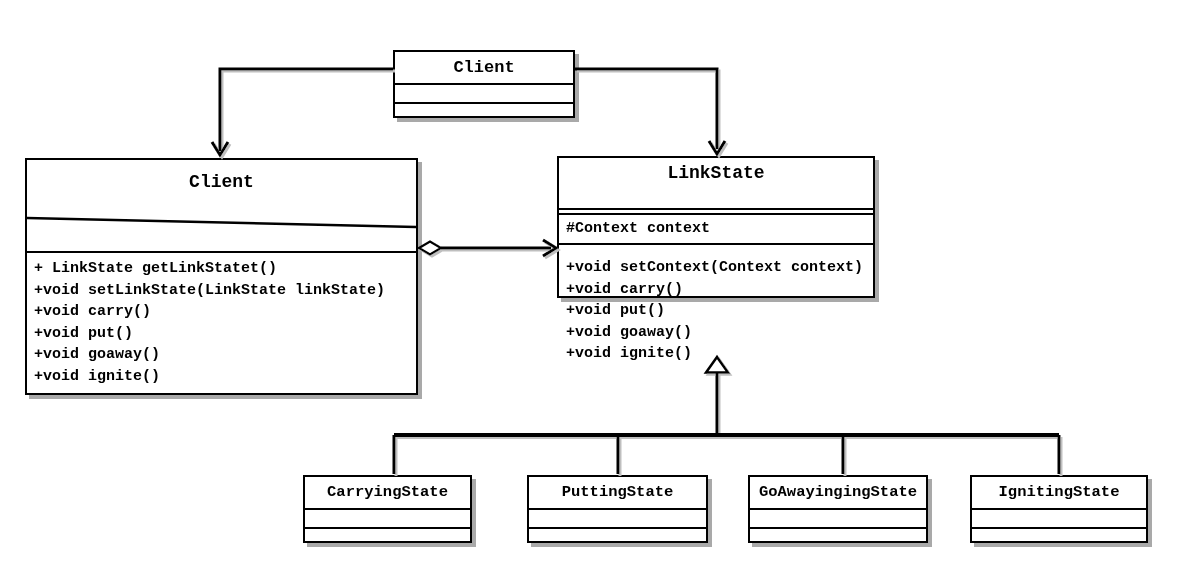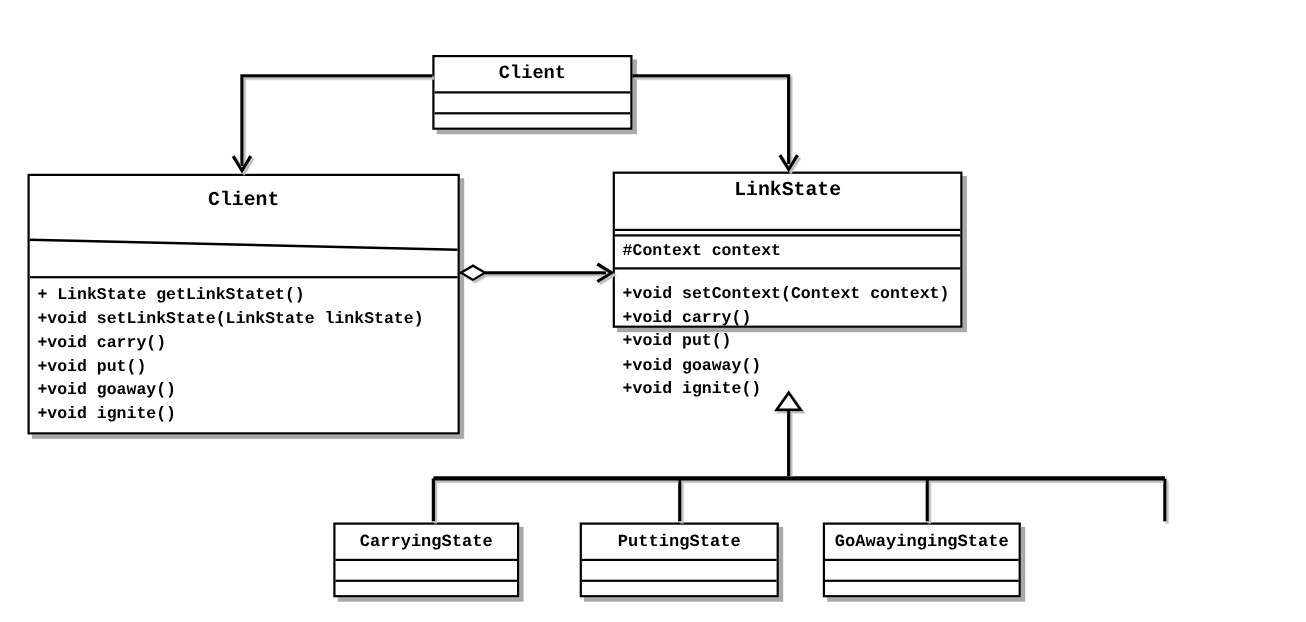--- a/index.html
+++ b/index.html
@@ -98,20 +98,25 @@
   <div class="uml-box sub-box box-putting">
     <div class="uml-title">PuttingState</div>
     <div class="divider d1"></div>
     <div class="divider d2"></div>
   </div>
   <div class="uml-box sub-box box-goawaying">
     <div class="uml-title">GoAwayingingState</div>
     <div class="divider d1"></div>
     <div class="divider d2"></div>
   </div>
+  <div class="uml-box sub-box box-igniting">
+    <div class="uml-title">IgnitingState</div>
+    <div class="divider d1"></div>
+    <div class="divider d2"></div>
+  </div>
 
   <svg class="wires" width="1187" height="565" viewBox="0 0 1187 565">
     <defs>
       <filter id="lsh" x="-20%" y="-20%" width="150%" height="150%">
         <feDropShadow dx="2" dy="2" stdDeviation="0" flood-color="#bfbfbf"></feDropShadow>
       </filter>
     </defs>
 
     <path d="M27,218 L416,227" stroke="#000" stroke-width="2.4" fill="none"></path>
 

